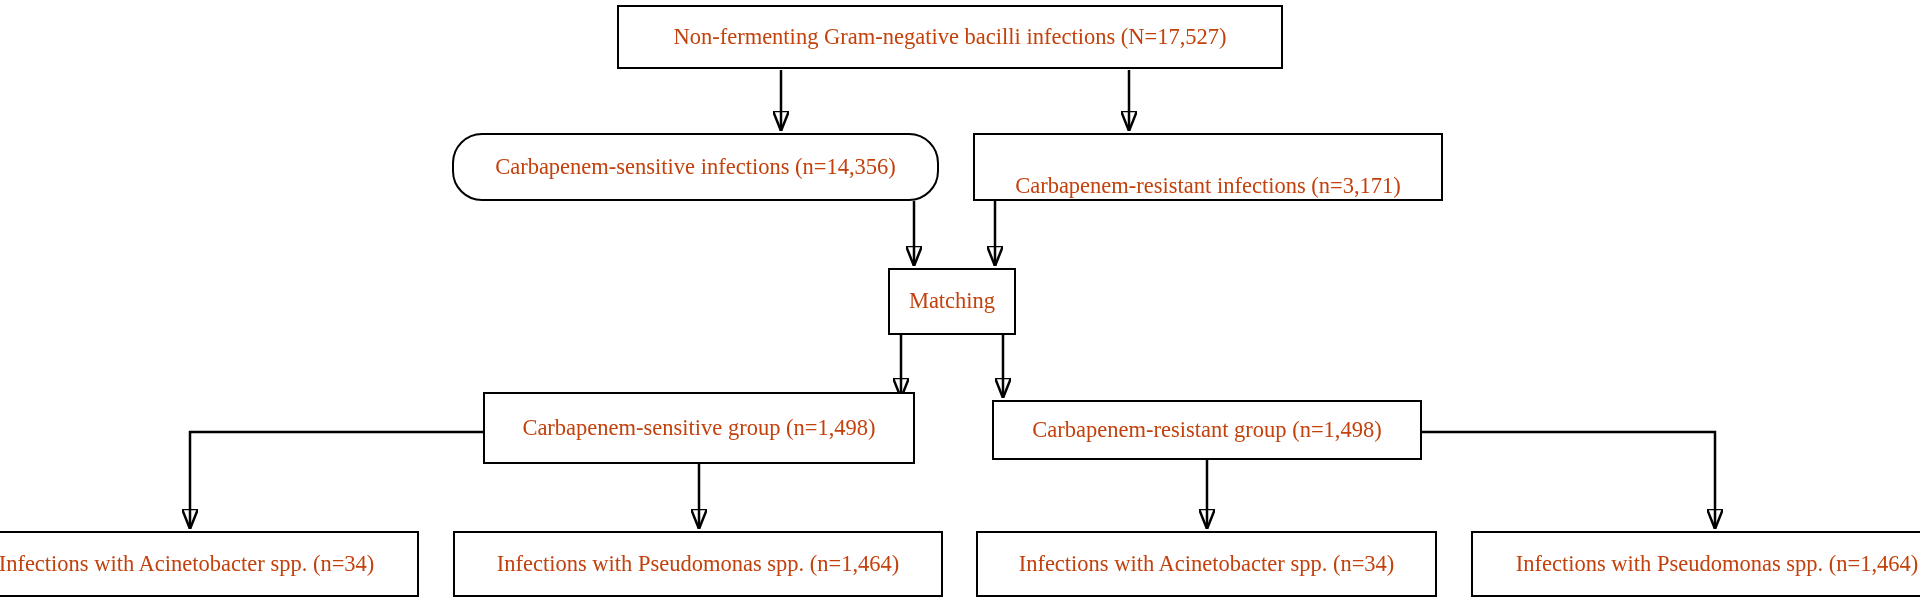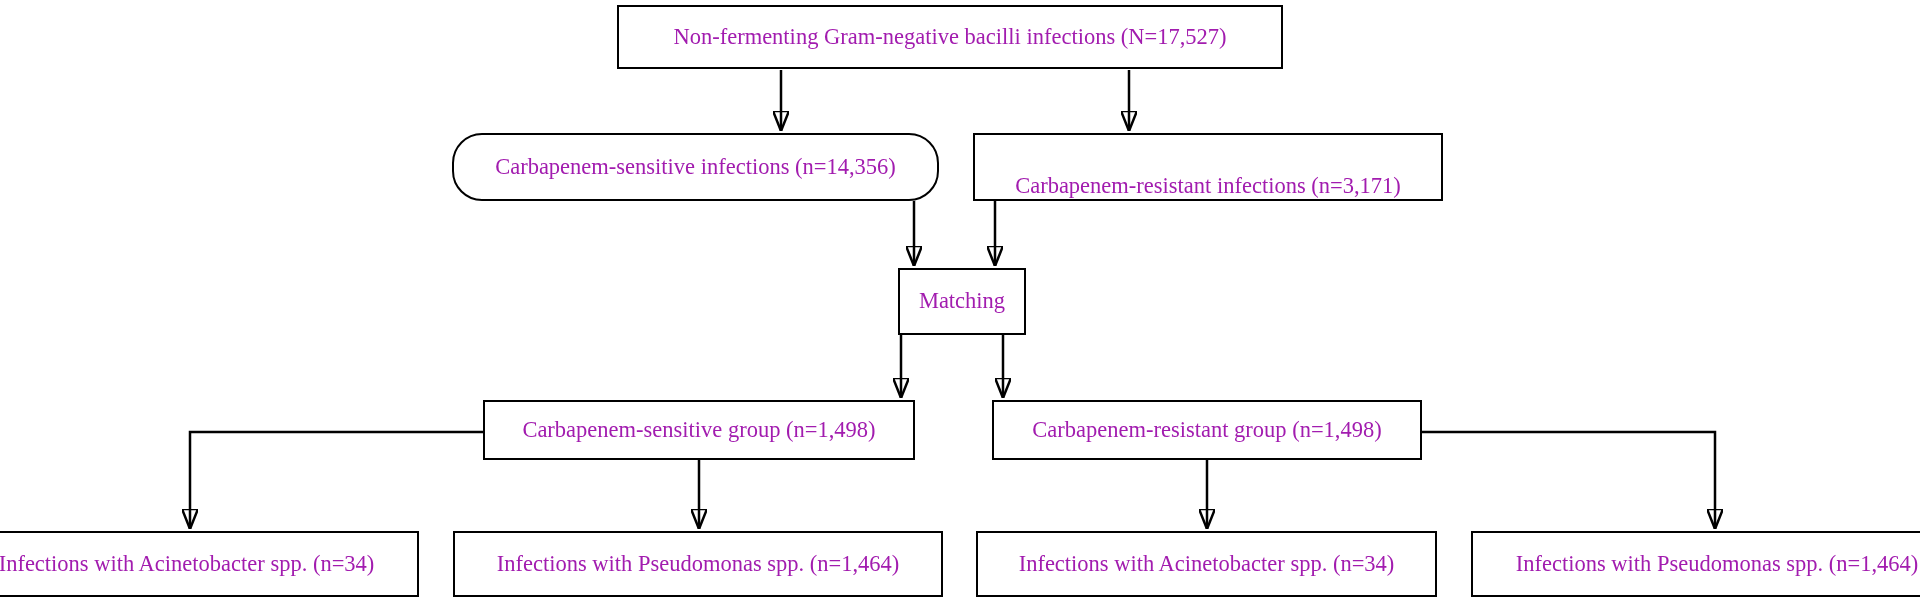--- a/index.html
+++ b/index.html
@@ -29,21 +29,21 @@
   }
   .node {
     position: absolute;
     box-sizing: border-box;
     background: #ffffff;
     border: 2.5px solid #000000;
     display: flex;
     align-items: center;
     justify-content: center;
     text-align: center;
-    color: #a21caf;
+    color: #c2410c;
     font-size: 22.5px;
     line-height: 1.1;
     white-space: nowrap;
     overflow: visible;
   }
 </style>
 </head>
 <body>
 
 <div class="canvas">
@@ -71,25 +71,25 @@
   </div>
 
   <div class="node" style="left:452px; top:133px; width:487px; height:68px;border-radius:30px;">
     <span>Carbapenem-sensitive infections (n=14,356)</span>
   </div>
 
   <div class="node" style="left:973px; top:133px; width:470px; height:68px;align-items:flex-end;">
     <span>Carbapenem-resistant infections (n=3,171)</span>
   </div>
 
-  <div class="node" style="left:888px; top:268px; width:128px; height:67px;margin-left:10px;">
+  <div class="node" style="left:888px; top:268px; width:128px; height:67px;">
     <span>Matching</span>
   </div>
 
-  <div class="node" style="left:483px; top:400px; width:432px; height:60px;">
+  <div class="node" style="left:483px; top:392px; width:432px; height:72px;">
     <span>Carbapenem-sensitive group (n=1,498)</span>
   </div>
 
   <div class="node" style="left:992px; top:400px; width:430px; height:60px;">
     <span>Carbapenem-resistant group (n=1,498)</span>
   </div>
 
   <div class="node" style="left:-46px; top:531px; width:465px; height:66px;">
     <span>Infections with Acinetobacter spp. (n=34)</span>
   </div>

